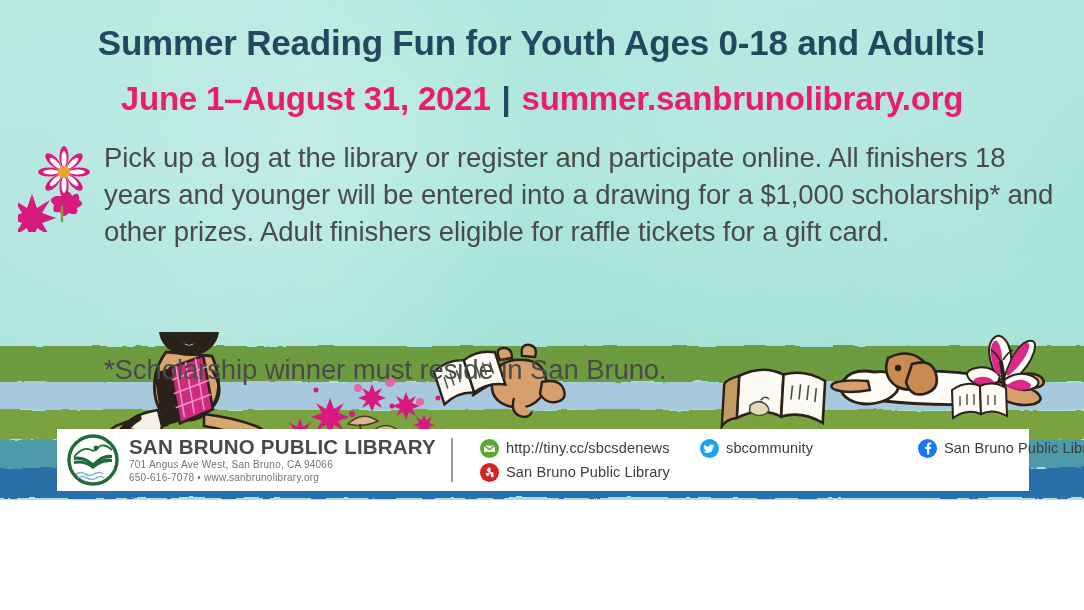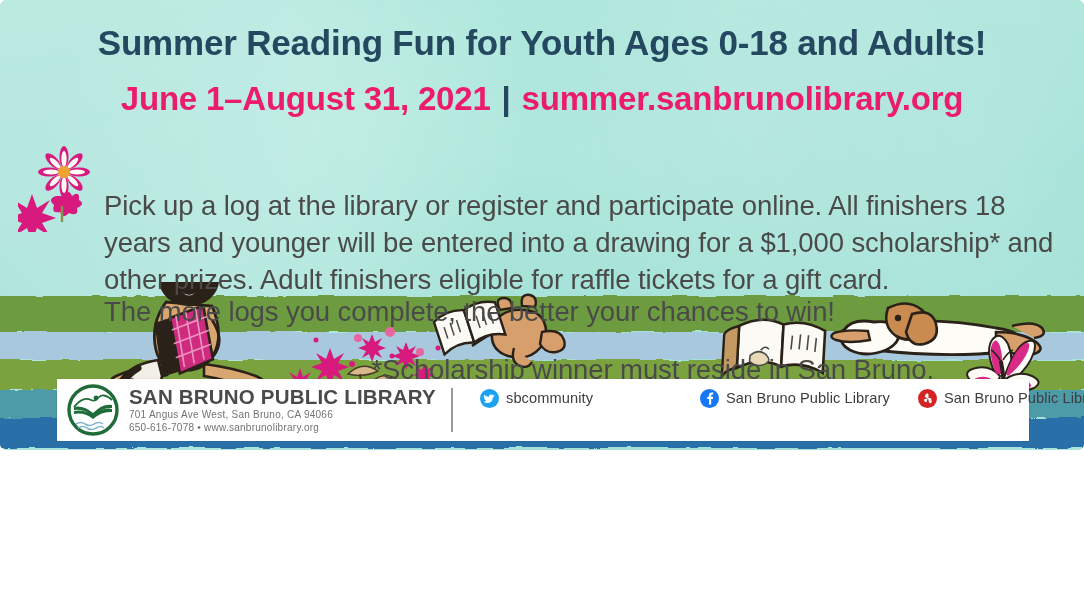--- a/index.html
+++ b/index.html
@@ -3,27 +3,26 @@
 <meta charset="utf-8">
 <style>
   * { box-sizing: border-box; margin: 0; padding: 0; }
   html, body {
     width: 1084px; height: 610px;
     font-family: "Liberation Sans", sans-serif;
     overflow: hidden;
   }
   #poster {
     position: relative;
-    width: 1084px; height: 450px;
+    width: 1084px; height: 500px;
     background: #a5e3d8;
     background-image:
       radial-gradient(ellipse 700px 420px at 50% 34%, #b8ece1 0%, rgba(184,236,225,0) 72%),
       linear-gradient(175deg, #a8e4d9 0%, #9fe0d6 48%, #a9e4da 100%);
     overflow: hidden;
-    border-radius: 6px;
   }
   
   #poster::before {
     content: ""; position: absolute; inset: 0; pointer-events: none;
     background-image:
       radial-gradient(circle at 12% 22%, rgba(255,255,255,.22) 0 18%, rgba(255,255,255,0) 40%),
       radial-gradient(circle at 82% 12%, rgba(255,255,255,.16) 0 16%, rgba(255,255,255,0) 38%),
       radial-gradient(circle at 62% 60%, rgba(120,200,190,.13) 0 24%, rgba(0,0,0,0) 46%);
     z-index: 0;
   }
@@ -38,25 +37,25 @@
     margin-top: 19px;
     font-size: 33px; font-weight: bold; color: #ec1c6b;
     letter-spacing: -.2px; line-height: 1.1; white-space: nowrap;
   }
   .subline .sep { color: #24485f; padding: 0 11px; font-weight: bold; }
 
   
   .body-copy {
     position: absolute; left: 104px; top: 140px; width: 950px;
     font-size: 27.5px; line-height: 1.345; color: #4a4a48;
-    letter-spacing: -.1px; z-index: 6; margin-top: 48px;
+    letter-spacing: -.1px; z-index: 6;
   }
   .para-2 { position: absolute; left: 104px; top: 294px; width: 950px;
     font-size: 27.5px; line-height: 1.345; color: #4a4a48; letter-spacing: -.1px; z-index: 6; }
-  .para-3 { position: absolute; left: 104px; top: 352px; width: 830px; text-align: right;
+  .para-3 { position: absolute; left: 104px; top: 352px; width: 830px; text-align: left;
     font-size: 27.5px; line-height: 1.345; color: #4a4a48; letter-spacing: -.1px; z-index: 6; }
 
   
   .deco { position: absolute; z-index: 4; pointer-events: none; }
 
   
   .scene { position: absolute; left: 0; bottom: 0; width: 1084px; height: 168px; z-index: 2; }
 
   
   .footer {
@@ -309,21 +308,20 @@
   </div>
 
   <div class="headline-wrap">
     <div class="headline">Summer Reading Fun for Youth Ages 0-18 and Adults!</div>
     <div class="subline">
       <span>June 1–August 31, 2021</span><span class="sep">|</span><span>summer.sanbrunolibrary.org</span>
     </div>
   </div>
 
   <div class="body-copy">Pick up a log at the library or register and participate online. All finishers 18 years and younger will be entered into a drawing for a $1,000 scholarship* and other prizes. Adult finishers eligible for raffle tickets for a gift card.</div>
-  <div class="para-2">The more logs you complete, the better your chances to win!</div>
   <div class="para-3">*Scholarship winner must reside in San Bruno.</div>
 
   <div class="footer">
 
     <div class="logo-mark">
       <svg width="54" height="54" viewBox="0 0 54 54">
         <circle cx="27" cy="27" r="24" fill="#ffffff" stroke="#1f6b3a" stroke-width="3.4"></circle>
         <path d="M8 24 q9 -11 17 -7 q4 2 7 -2 q5 -6 14 2" fill="none" stroke="#1f6b3a" stroke-width="1.8"></path>
         <circle cx="30" cy="15" r="2.4" fill="#1f6b3a"></circle>
         <path d="M27 30 q-10 -8 -19 -6 l0 3 q10 -2 19 7z" fill="#1f6b3a"></path>
@@ -341,20 +339,30 @@
       <div class="lib-name">SAN BRUNO PUBLIC LIBRARY</div>
       <div class="lib-addr">701 Angus Ave West, San Bruno, CA 94066</div>
       <div class="lib-phone">650-616-7078  •  www.sanbrunolibrary.org</div>
     </div>
 
     <div class="divider"></div>
 
 
     <div class="social-grid">
 
+      <div class="s-item">
+        <span class="s-ico">
+          <svg width="19" height="19" viewBox="0 0 19 19">
+            <circle cx="9.5" cy="9.5" r="9.5" fill="#5aa832"></circle>
+            <path d="M4 6.6 h11 v6.2 h-11z" fill="#fff"></path>
+            <path d="M4 6.6 l5.5 4 l5.5 -4" fill="none" stroke="#5aa832" stroke-width="1.3"></path>
+          </svg>
+        </span>
+        <span class="s-label">http://tiny.cc/sbcsdenews</span>
+      </div>
 
 
       <div class="s-item">
         <span class="s-ico">
           <svg width="19" height="19" viewBox="0 0 19 19">
             <circle cx="9.5" cy="9.5" r="9.5" fill="#1da1f2"></circle>
             <path d="M15 6.4 q-.7.5-1.5.6 q.8-.5 1-1.4 q-.8.5-1.6.6 q-.8-.8-1.9-.8 q-2.1 0-2.1 2.1 q0 .3.1.5 q-3-.2-4.8-2.3 q-.3.6-.3 1.1 q0 1.1.8 1.7 q-.6 0-1.1-.3 q0 1.6 1.7 2 q-.3.1-.8.1 q.5 1.4 2 1.4 q-1.3 1-3.1 1 q2 1.2 4.2 1.2 q5.1 0 5.1-4.8 v-.3 q.7-.5 1.3-1.4z" fill="#fff"></path>
           </svg>
         </span>
         <span class="s-label">sbcommunity</span>

